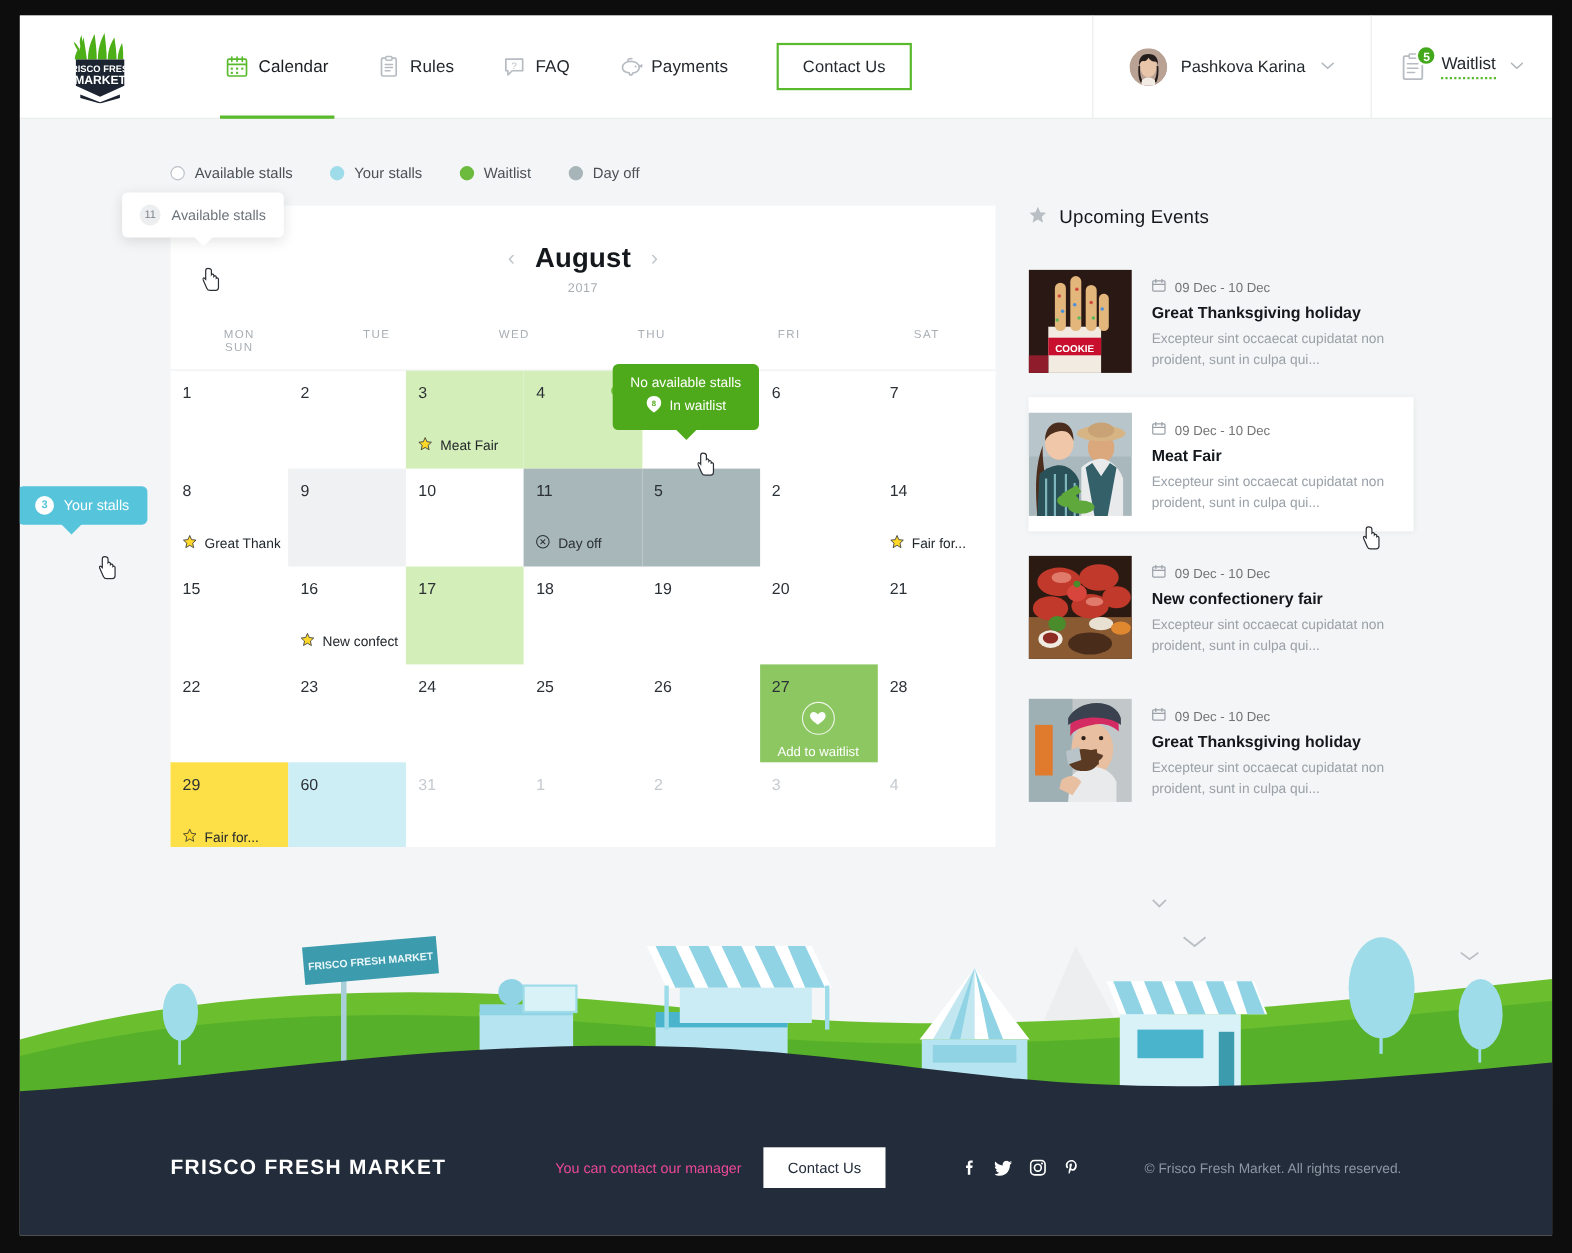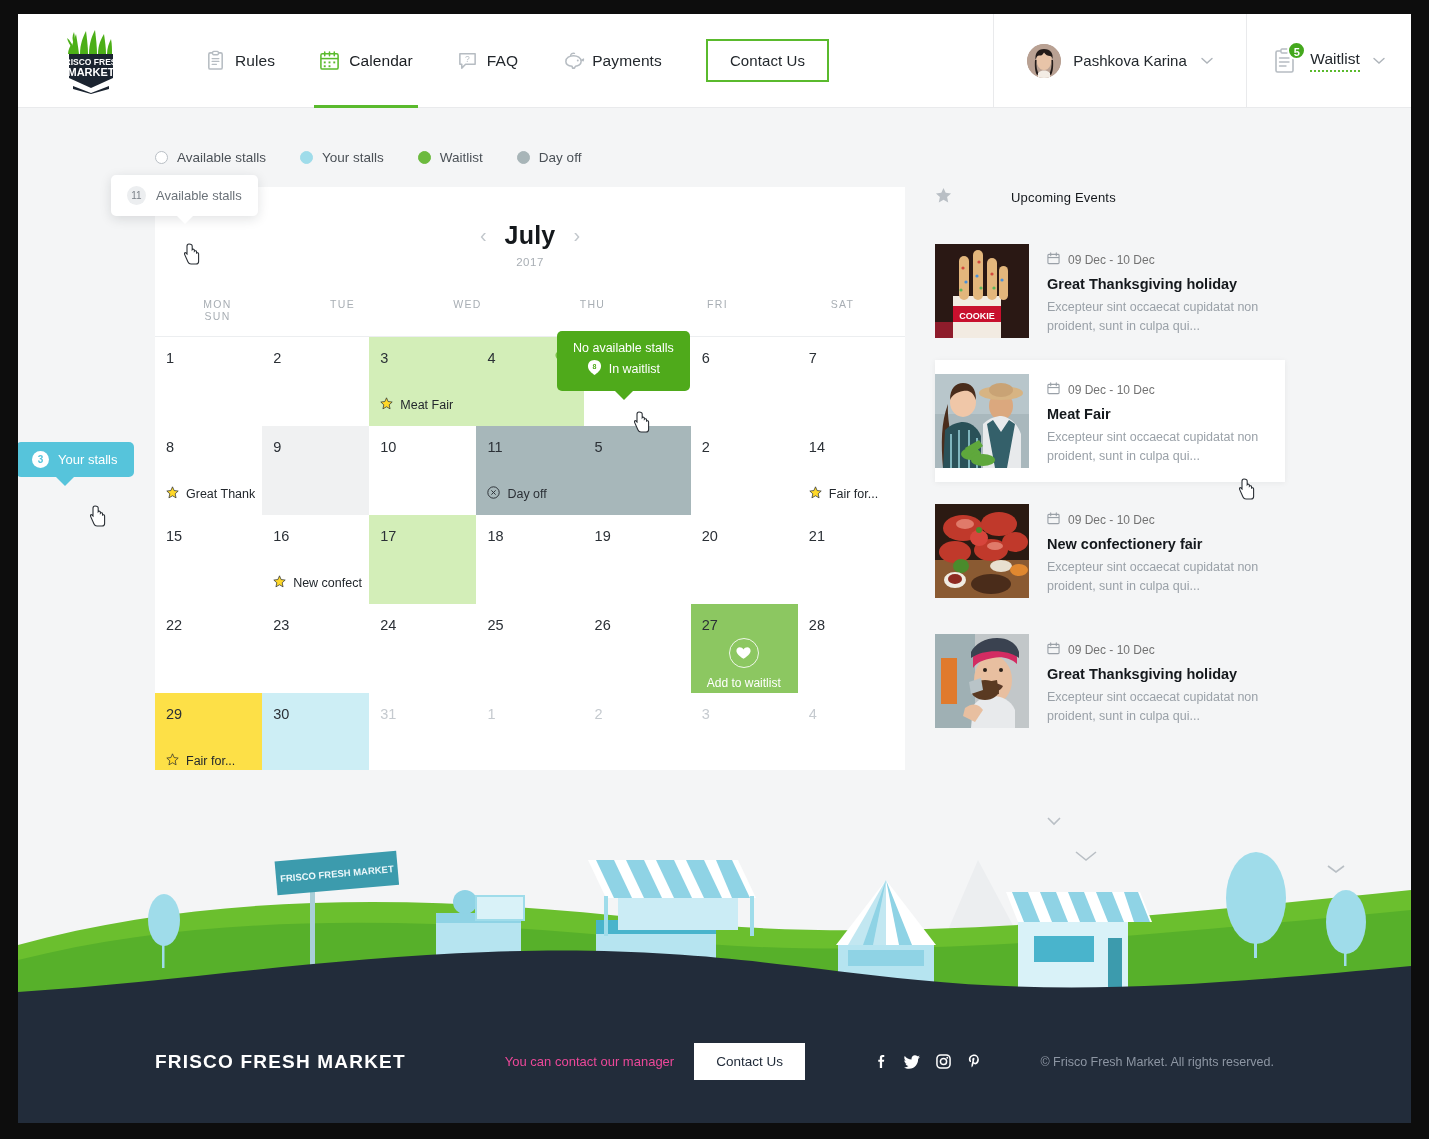--- a/index.html
+++ b/index.html
@@ -146,21 +146,21 @@
   .tt-blue .txt{ font-size:13px; }
   .tt-arrow-b{
     position:absolute; left:39px; bottom:-9px; width:0; height:0;
     border-left:10px solid transparent; border-right:10px solid transparent; border-top:10px solid #56c4db;
   }
   .cursor{ position:absolute; z-index:40; width:17px; height:22px; }
 
   
   .events{ width:350px; }
   .ev-head{ display:flex; align-items:center; gap:11px; margin-bottom:22px; }
-  .ev-head .t{ font-size:13px; color:#14181c; letter-spacing:.2px;margin-left:48px; }
+  .ev-head .t{ font-size:17px; color:#14181c; letter-spacing:.2px; }
   .ev-card{ display:flex; gap:18px; padding:14px 16px 14px 0; margin-bottom:8px; cursor:pointer; }
   .ev-card.hl{ background:#fff; padding-left:0; box-shadow:0 1px 6px rgba(20,30,40,.06); }
   .thumb{ width:94px; height:94px; flex:0 0 94px; position:relative; overflow:hidden; }
   .ev-body{ padding-top:8px; }
   .ev-date{ display:flex; align-items:center; gap:8px; font-size:12px; color:#737373; margin-bottom:8px; }
   .ev-title{ font-size:14.5px; color:#14181c; font-weight:bold; margin-bottom:6px; }
   .ev-desc{ font-size:12.5px; color:#9aa1a8; line-height:1.55; }
 
   
   .illus{ position:absolute; left:0; right:0; bottom:123px; height:230px; }
@@ -204,31 +204,20 @@
           <path d="M8 26 H52 V50 L30 60 L8 50 Z" fill="#1b2430"></path>
           <text x="30" y="37" font-size="8.5" fill="#ffffff" text-anchor="middle" font-family="Liberation Sans, sans-serif" font-weight="bold">FRISCO FRESH</text>
           <text x="30" y="48" font-size="11" fill="#ffffff" text-anchor="middle" font-family="Liberation Sans, sans-serif" font-weight="bold">MARKET</text>
           <path d="M12 58 L30 65 L48 58 L48 61 L30 66 L12 61 Z" fill="#1b2430"></path>
         </svg>
       </div>
     </div>
 
     <div class="nav">
 
-      <div class="nav-item">
-        <span class="navicon">
-          <svg viewBox="0 0 22 22" width="21" height="21">
-            <rect x="4" y="3" width="14" height="17" rx="1.5" fill="none" stroke="#b6bcc2" stroke-width="1.6"></rect>
-            <rect x="8" y="1.5" width="6" height="3.5" rx="1" fill="#fff" stroke="#b6bcc2" stroke-width="1.4"></rect>
-            <path d="M7.5 9 H14.5 M7.5 12 H14.5 M7.5 15 H12" stroke="#b6bcc2" stroke-width="1.4" stroke-linecap="round"></path>
-          </svg>
-        </span>
-        <span>Rules</span>
-      </div>
-
       <div class="nav-item active">
         <span class="navicon">
           <svg viewBox="0 0 22 22" width="21" height="21">
             <rect x="2" y="4" width="18" height="16" rx="1.5" fill="none" stroke="#5aba2d" stroke-width="1.6"></rect>
             <path d="M2 9 H20" stroke="#5aba2d" stroke-width="1.6"></path>
             <path d="M6 2 V6 M11 2 V6 M16 2 V6" stroke="#5aba2d" stroke-width="1.6" stroke-linecap="round"></path>
             <g fill="#5aba2d">
                 <rect x="5" y="12" width="2" height="2"></rect>
                 <rect x="10" y="12" width="2" height="2"></rect>
                 <rect x="15" y="12" width="2" height="2"></rect>
@@ -236,20 +225,31 @@
                 <rect x="10" y="16" width="2" height="2"></rect>
               </g>
           </svg>
         </span>
         <span>Calendar</span>
       </div>
 
       <div class="nav-item">
         <span class="navicon">
           <svg viewBox="0 0 22 22" width="21" height="21">
+            <rect x="4" y="3" width="14" height="17" rx="1.5" fill="none" stroke="#b6bcc2" stroke-width="1.6"></rect>
+            <rect x="8" y="1.5" width="6" height="3.5" rx="1" fill="#fff" stroke="#b6bcc2" stroke-width="1.4"></rect>
+            <path d="M7.5 9 H14.5 M7.5 12 H14.5 M7.5 15 H12" stroke="#b6bcc2" stroke-width="1.4" stroke-linecap="round"></path>
+          </svg>
+        </span>
+        <span>Rules</span>
+      </div>
+
+      <div class="nav-item">
+        <span class="navicon">
+          <svg viewBox="0 0 22 22" width="21" height="21">
             <path d="M3 4 H19 V15 H9 L5 19 V15 H3 Z" fill="none" stroke="#b6bcc2" stroke-width="1.6" stroke-linejoin="round"></path>
             <text x="11" y="13" font-size="9" fill="#b6bcc2" text-anchor="middle" font-family="Liberation Sans, sans-serif">?</text>
           </svg>
         </span>
         <span>FAQ</span>
       </div>
 
       <div class="nav-item">
         <span class="navicon">
           <svg viewBox="0 0 24 22" width="23" height="21">
@@ -325,21 +325,21 @@
       <span>Day off</span>
     </div>
   </div>
 
   <div class="main">
 
     <div class="cal">
       <div class="cal-head">
         <div class="cal-title-row">
           <span class="arrow">‹</span>
-          <span class="cal-month">July</span>
+          <span class="cal-month">August</span>
           <span class="arrow">›</span>
         </div>
         <div class="cal-year">2017</div>
       </div>
 
       <div class="dow">
         <div>MON</div>
         <div>TUE</div>
         <div>WED</div>
         <div>THU</div>
@@ -411,21 +411,21 @@
               </div>
               <div class="lbl">Add to waitlist</div>
             </div></div>
           <div class="cell "><span class="num">28</span></div>
           <div class="cell mine-hover"><span class="num">29</span><div class="ev">
               <span class="star"><svg viewBox="0 0 16 16" width="13" height="13">
                   <path d="M8 1 L10 5.6 L15 6.2 L11.3 9.6 L12.4 14.6 L8 12 L3.6 14.6 L4.7 9.6 L1 6.2 L6 5.6 Z" fill="#ffd829" stroke="#2b3036" stroke-width=".9" stroke-linejoin="round"></path>
                 </svg></span>
               <span>Fair for...</span>
             </div></div>
-          <div class="cell mine"><span class="num">30</span></div>
+          <div class="cell mine"><span class="num">60</span></div>
           <div class="cell muted"><span class="num">31</span></div>
           <div class="cell muted"><span class="num">1</span></div>
           <div class="cell muted"><span class="num">2</span></div>
           <div class="cell muted"><span class="num">3</span></div>
           <div class="cell muted"><span class="num">4</span></div>
         </div>
 
       <div class="tt" style="left:93px; top:161px;">
         <div class="tt-white">
           <span class="cnt">11</span>

